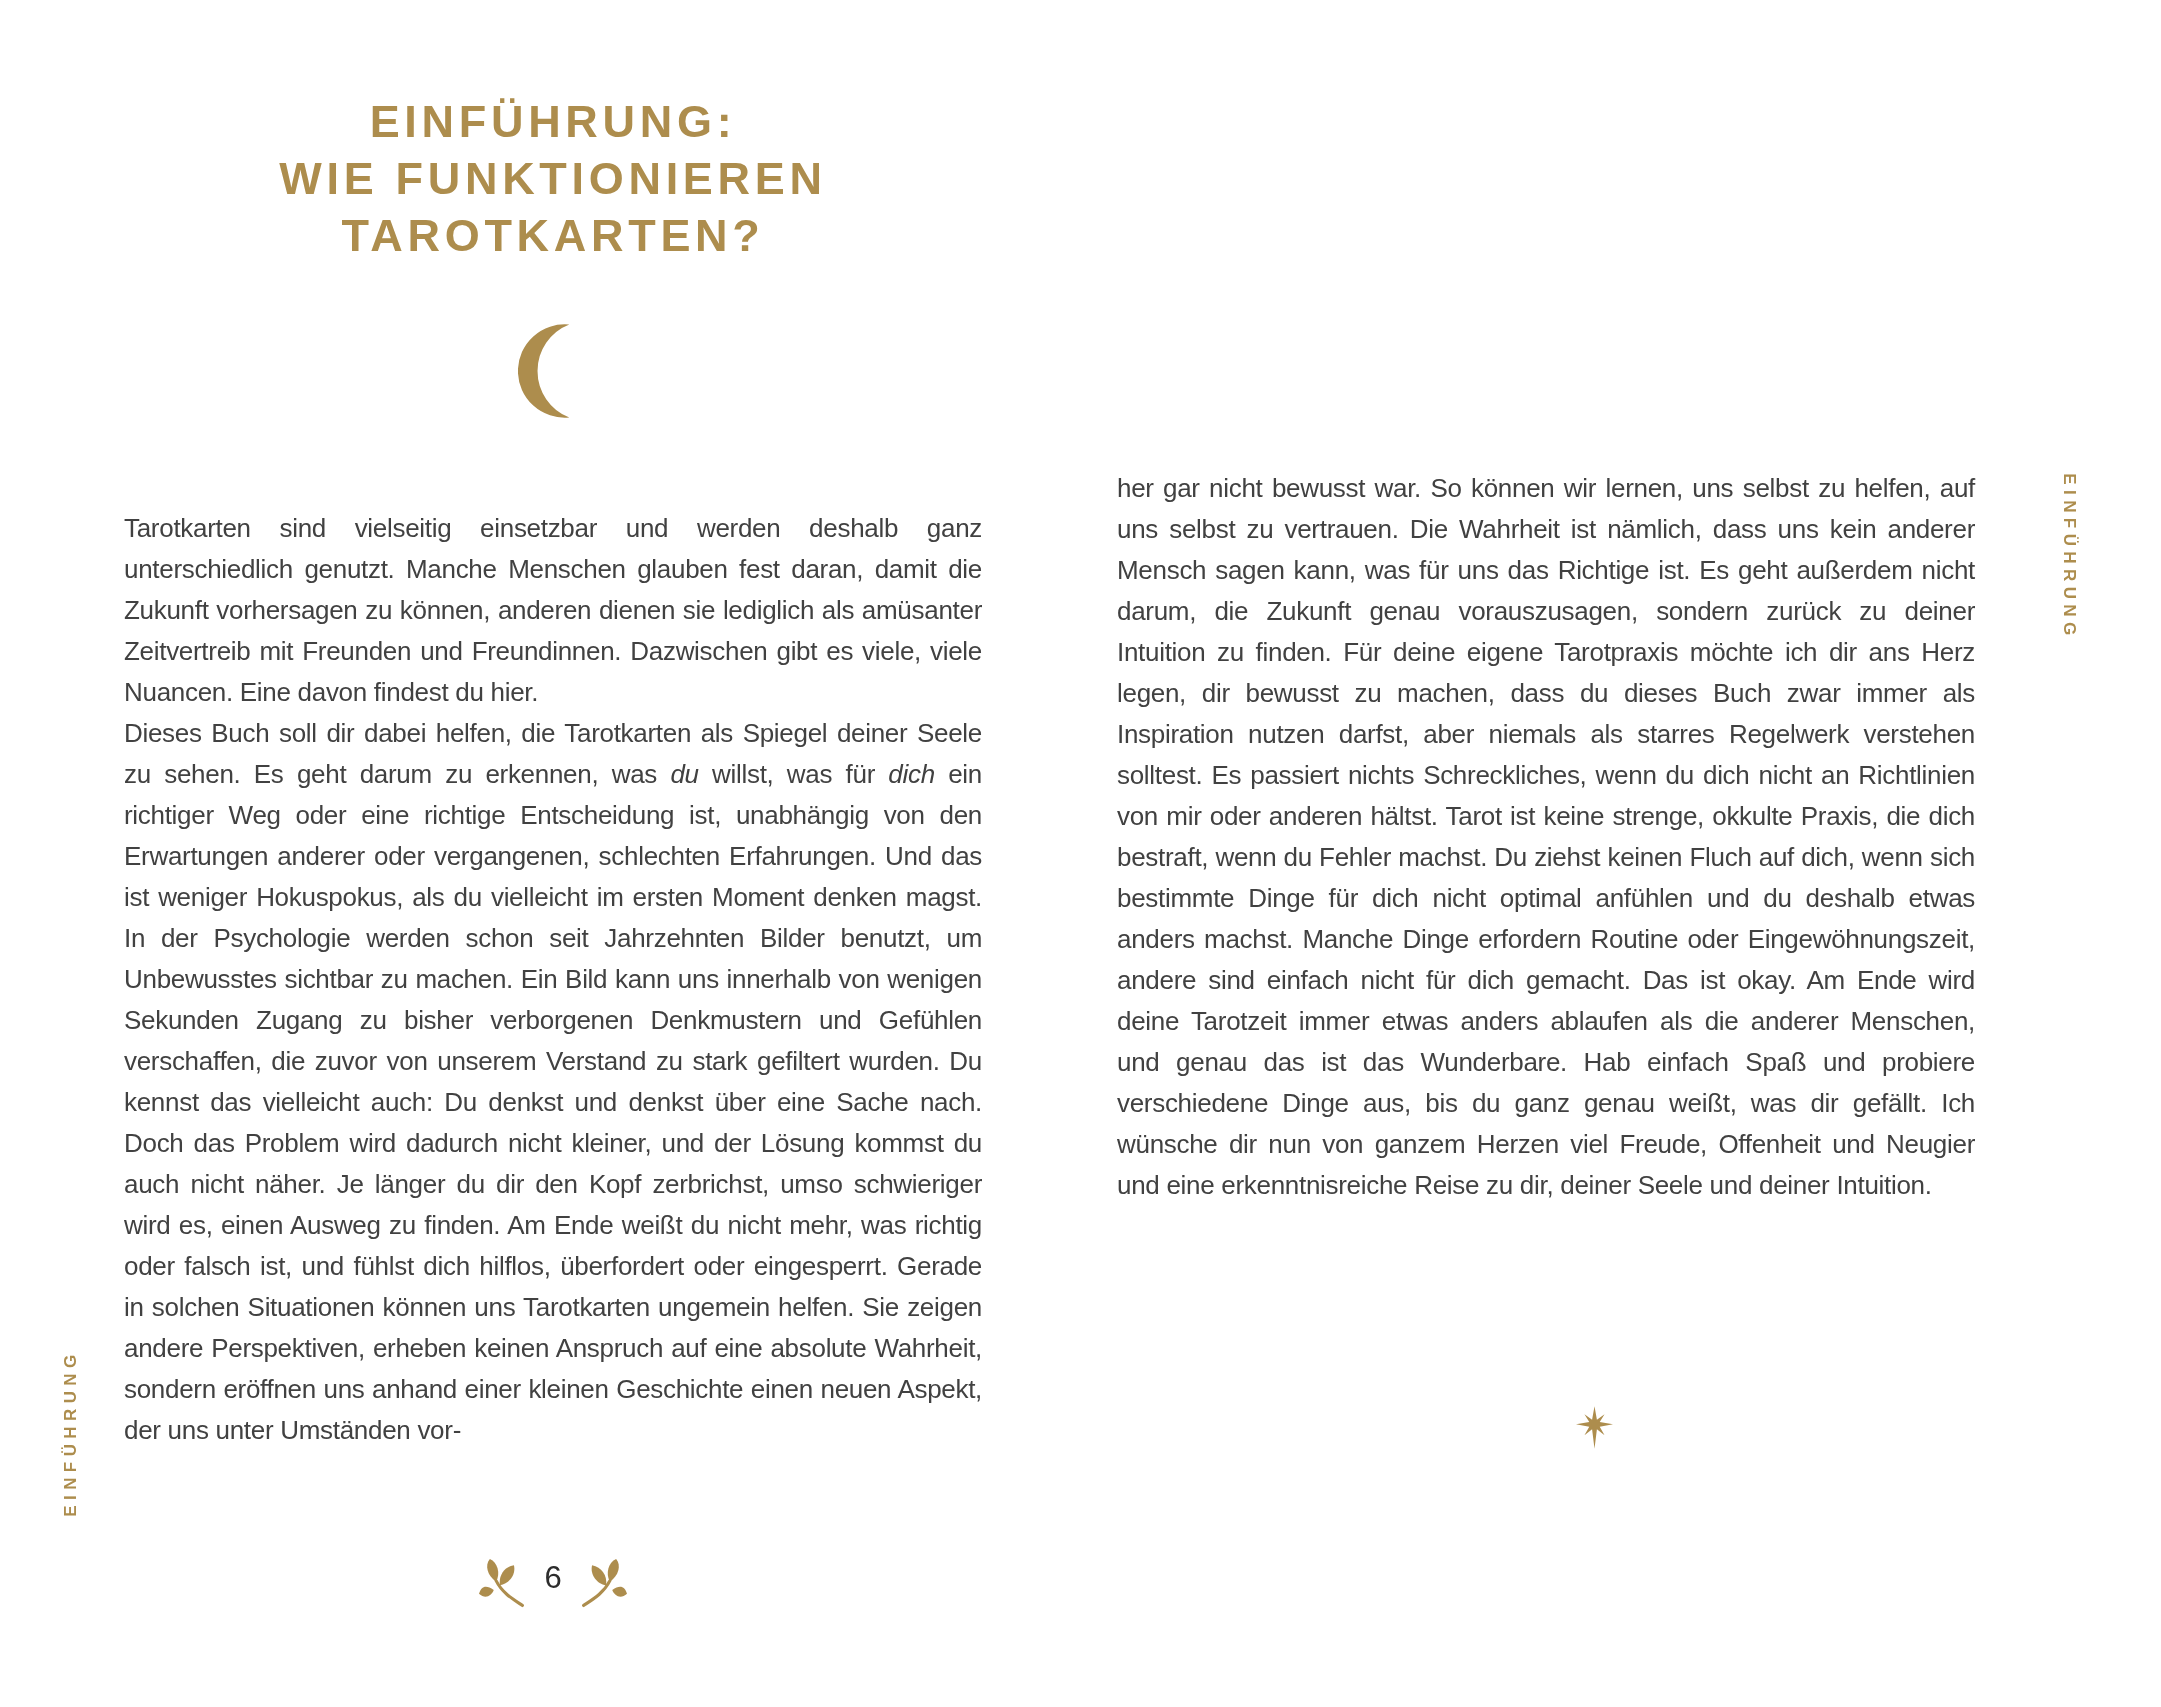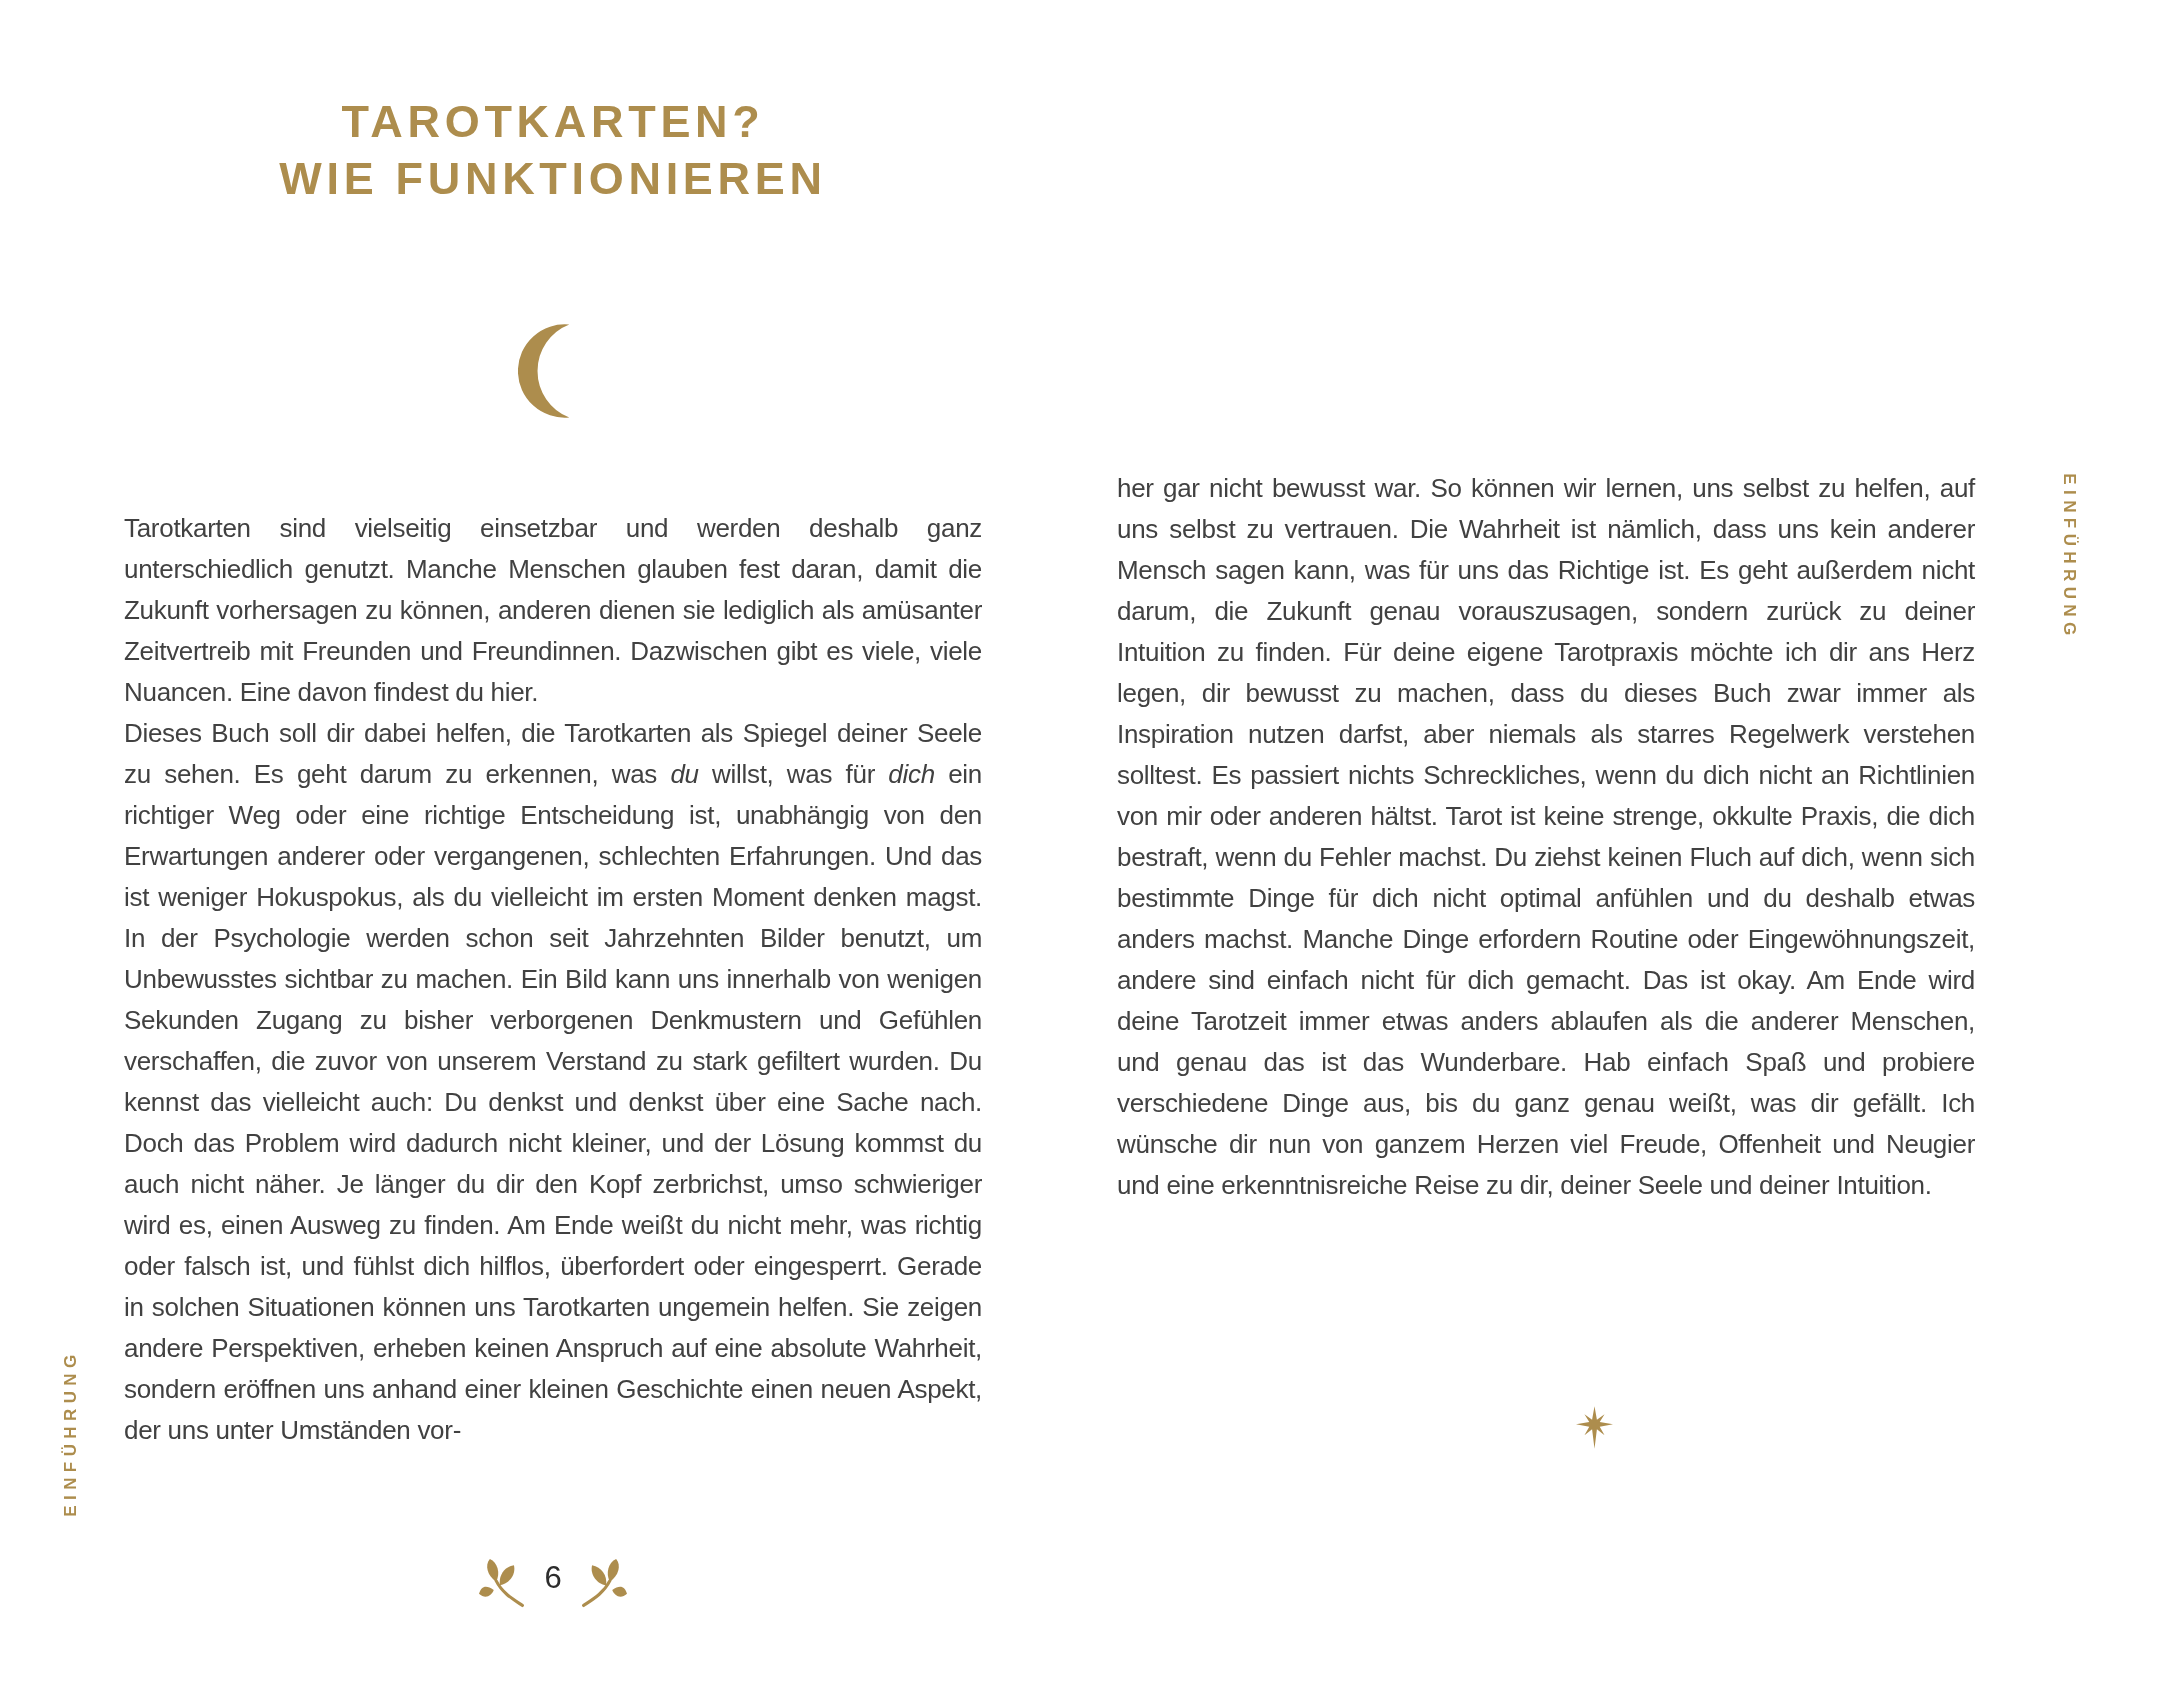--- a/index.html
+++ b/index.html
@@ -63,22 +63,23 @@
   .leaf-right{transform:scaleX(-1);}
   .page-number{
     font-size:31px;font-weight:400;color:#2d2d2d;letter-spacing:0;
     line-height:1;transform:translateY(-4.7px);
   }
 </style>
 </head>
 <body>
 
 <header class="page-title">
+    <div>EINFÜHRUNG:</div>
+    <div>WIE FUNKTIONIEREN</div>
     <div>TAROTKARTEN?</div>
-    <div>WIE FUNKTIONIEREN</div>
   </header>
 
 <span class="moon">
   <svg viewBox="0 0 68 124" width="53" height="96" aria-hidden="true">
     <path d="M66 2 A60.3 60.3 0 1 0 66 122 A64.4 64.4 0 0 1 66 2 Z" fill="currentColor"></path>
   </svg>
 </span>
 
 <section class="column column-left">
     <p><span>Tarotkarten sind vielseitig einsetzbar und werden deshalb ganz unterschiedlich genutzt. Manche Menschen glauben fest daran, damit die Zukunft vorhersagen zu können, anderen dienen sie lediglich als amüsanter Zeitvertreib mit Freunden und Freundinnen. Dazwischen gibt es viele, viele Nuancen. Eine davon findest du hier.</span></p>

